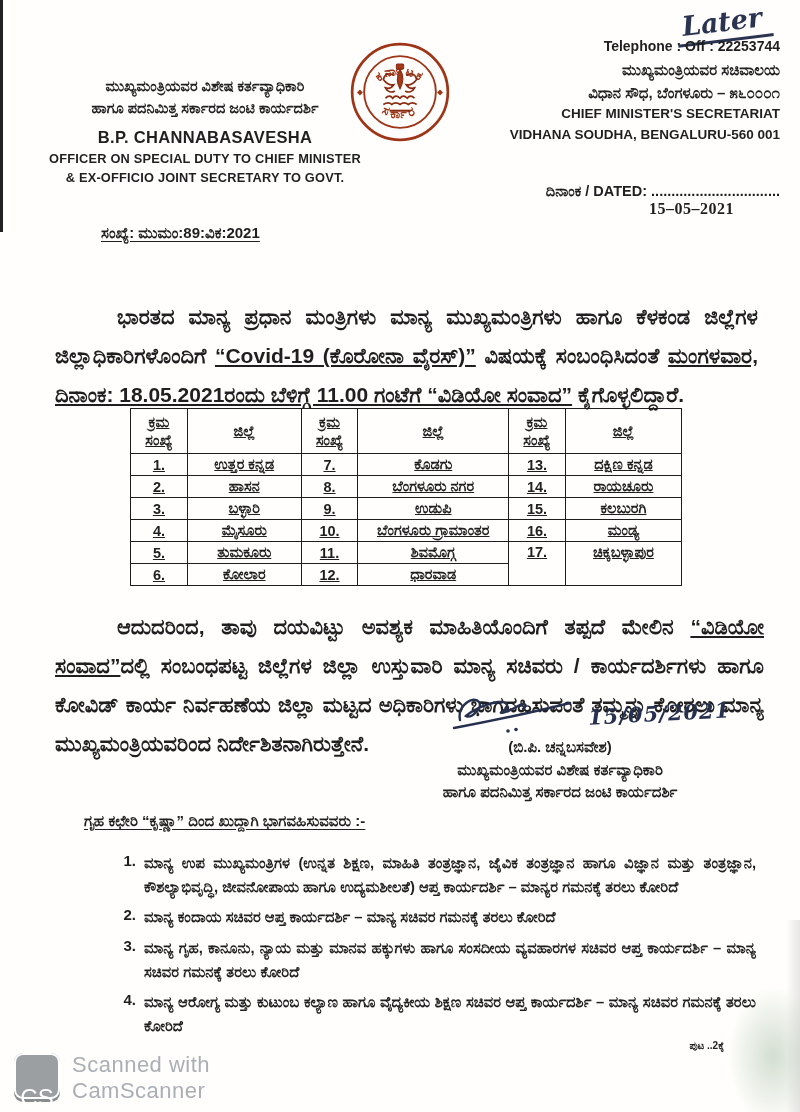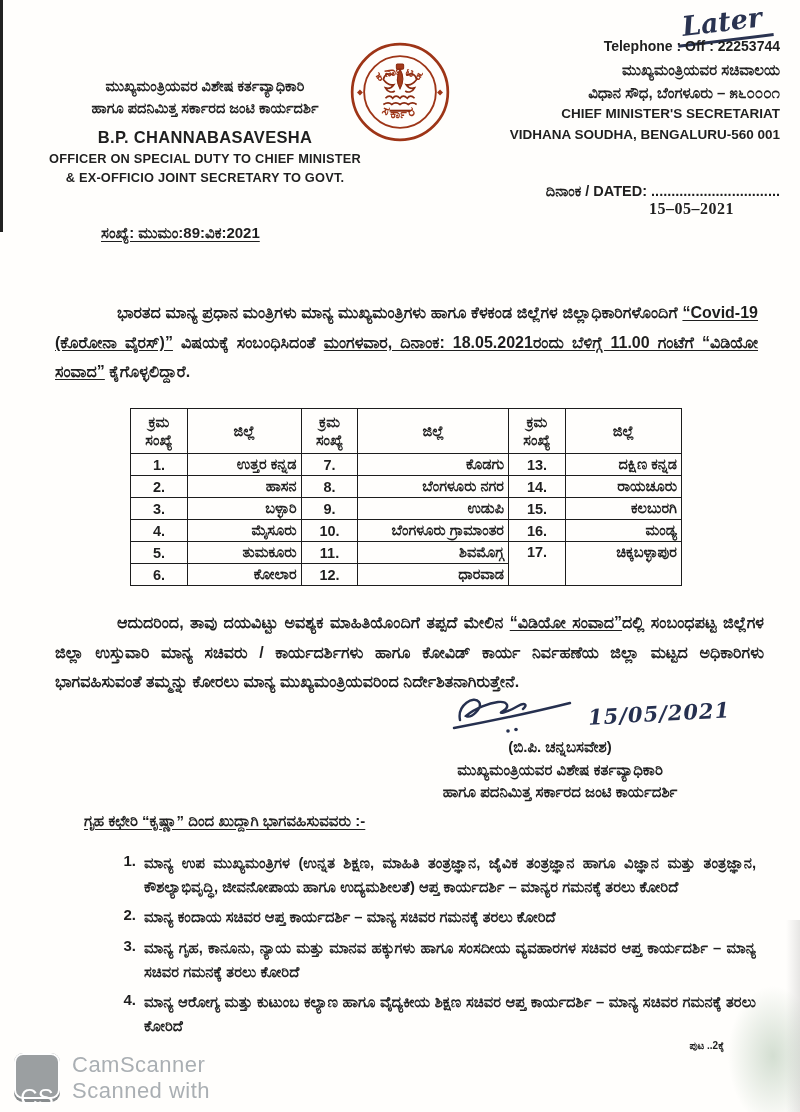--- a/index.html
+++ b/index.html
@@ -39,31 +39,31 @@
     font-size:14.5px;font-weight:bold;}
   .date-value{position:absolute;right:66px;top:200px;
     font-family:"Liberation Serif","DejaVu Serif",serif;font-size:16px;font-weight:bold;letter-spacing:.5px;}
 
   .ref{position:absolute;left:67px;top:224px;font-size:15px;font-weight:bold;
     text-decoration:underline;text-underline-offset:3px;margin-left:34px;}
   .doc-title{position:absolute;left:0;right:20px;top:256px;text-align:center;
     font-size:20px;font-weight:bold;text-decoration:underline;text-underline-offset:4px;
     word-spacing:6px;}
 
-  .para{font-size:16px;font-weight:600;line-height:1.85;text-align:justify;}
+  .para{font-size:21px;font-weight:600;line-height:1.85;text-align:justify;}
   .para1{position:absolute;left:55px;right:42px;top:298px;text-indent:62px;}
   .para2{position:absolute;left:55px;right:36px;top:608px;text-indent:62px;}
   .bu{font-weight:bold;text-decoration:underline;text-underline-offset:2px;}
 
-  table.dist{position:absolute;left:130px;top:408px;border-collapse:collapse;width:552px;}
+  table.dist{position:absolute;left:130px;top:408px;border-collapse:collapse;width:552px;text-decoration:underline;}
   table.dist th,table.dist td{border:1.6px solid #1d1d1d;font-size:14.5px;font-weight:bold;
     padding:2px 4px;}
   table.dist th{line-height:1.25;padding:4px 2px;}
   td.sl{width:50px;text-align:center;}
-  td.ds{text-align:right;padding-left:8px;}
+  td.ds{text-align:center;padding-left:8px;}
   td.merge{vertical-align:top;padding-top:4px;}
   col.c-sl{width:52px;} col.c-d1{width:118px;} col.c-d2{width:158px;} col.c-d3{width:120px;}
 
   .sign{position:absolute;left:360px;top:694px;width:400px;text-align:center;line-height:1.5;}
   .sign-row{position:relative;height:42px;}
   .sign-svg{position:absolute;left:88px;top:-2px;}
   .sign-date{position:absolute;left:228px;top:4px;transform:rotate(-3deg);
     font-family:"DejaVu Serif","Liberation Serif",serif;font-style:italic;font-weight:bold;
     font-size:21px;color:#26304f;letter-spacing:1px;}
   .sign-name{font-size:15px;font-weight:bold;}
@@ -267,18 +267,18 @@
     </div>
   </div>
 
   <div class="page-note">ಪುಟ ..2ಕ್ಕೆ</div>
 
   <div class="cs-footer">
     <div class="cs-logo">
       <span>CS</span>
     </div>
     <div class="cs-text">
+      <div>Scanned with</div>
       <div>CamScanner</div>
-      <div>Scanned with</div>
     </div>
   </div>
 
 </div>
 
 </body></html>

